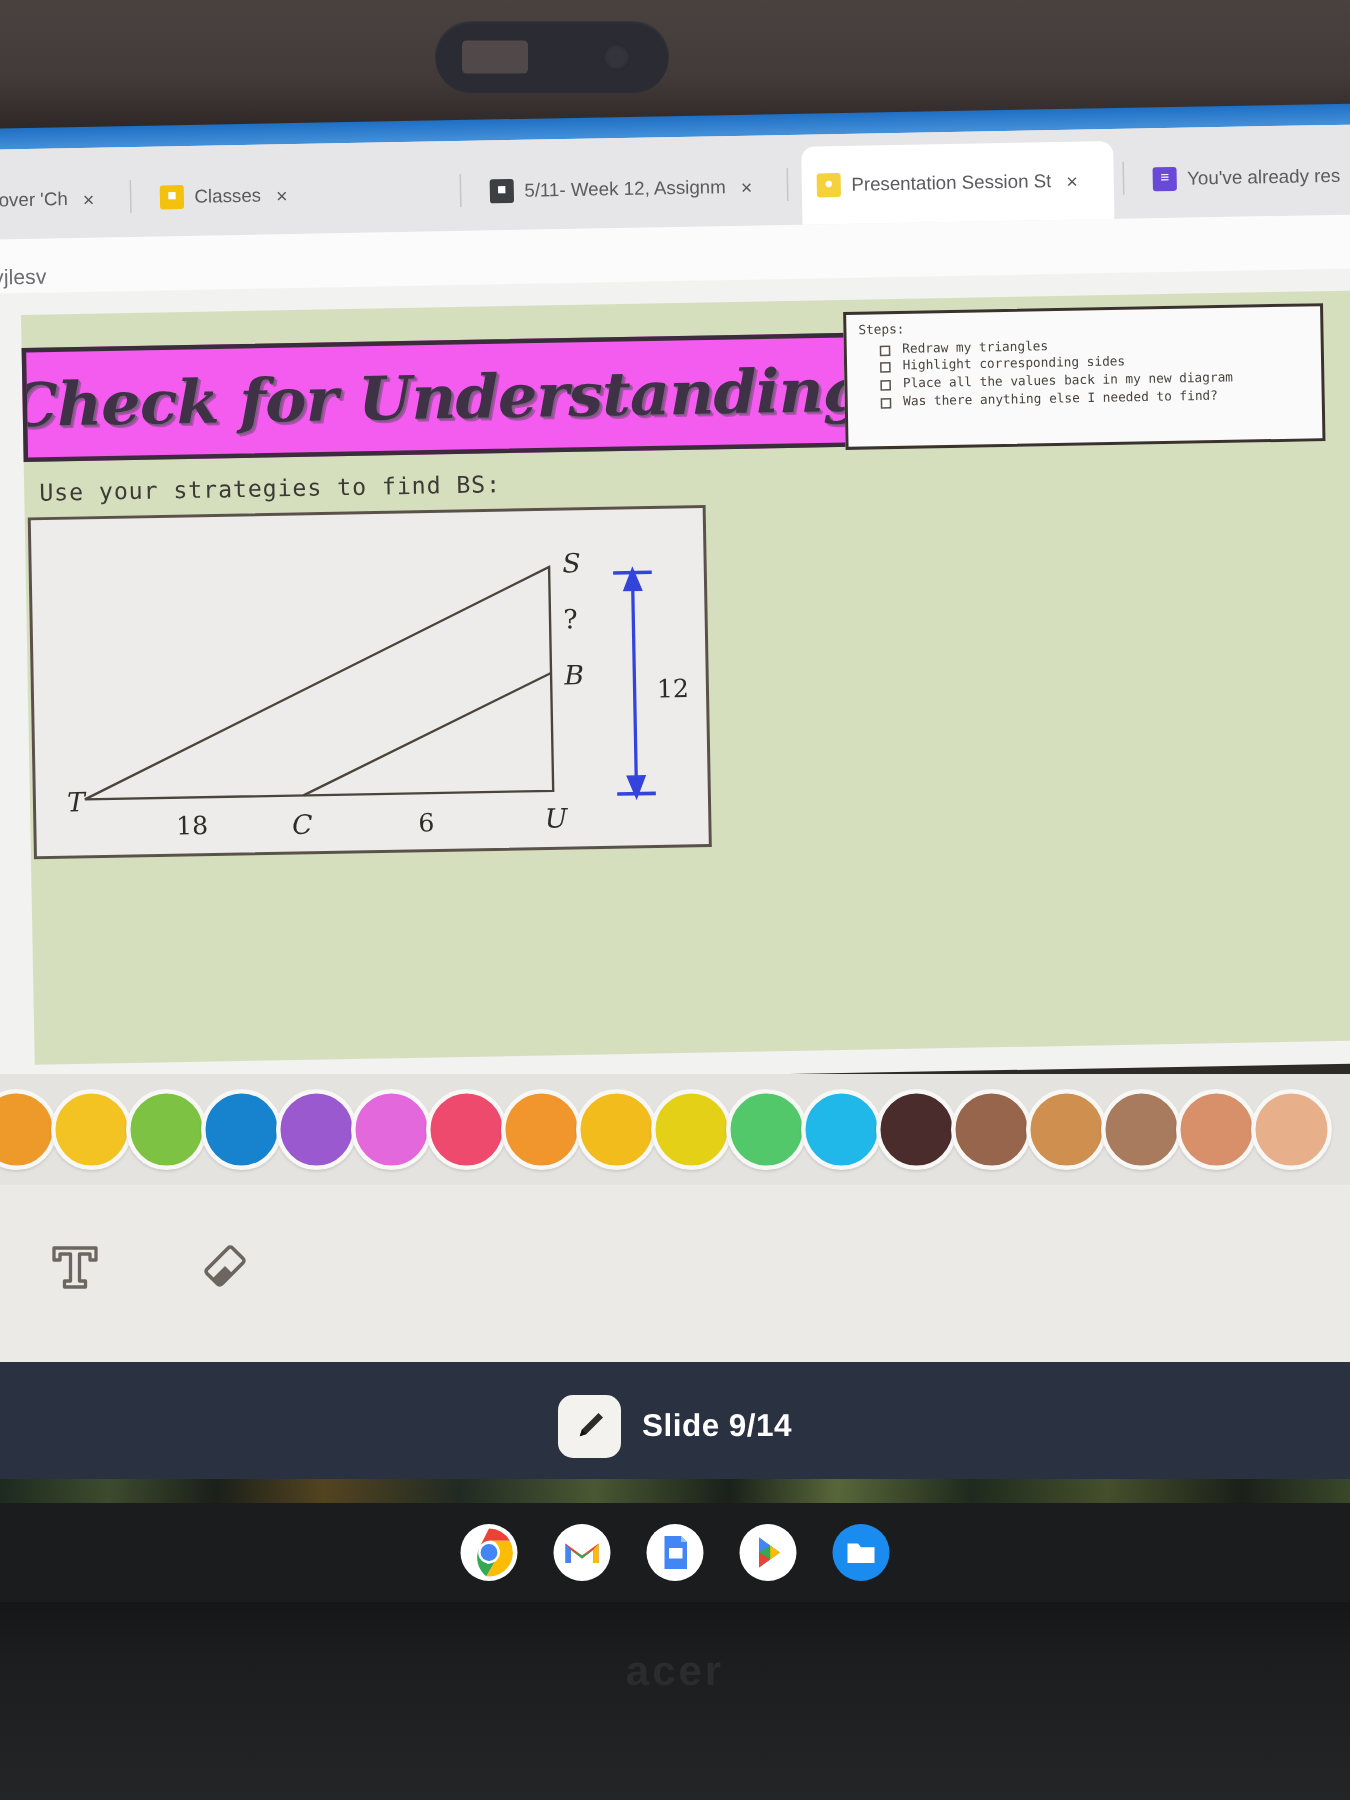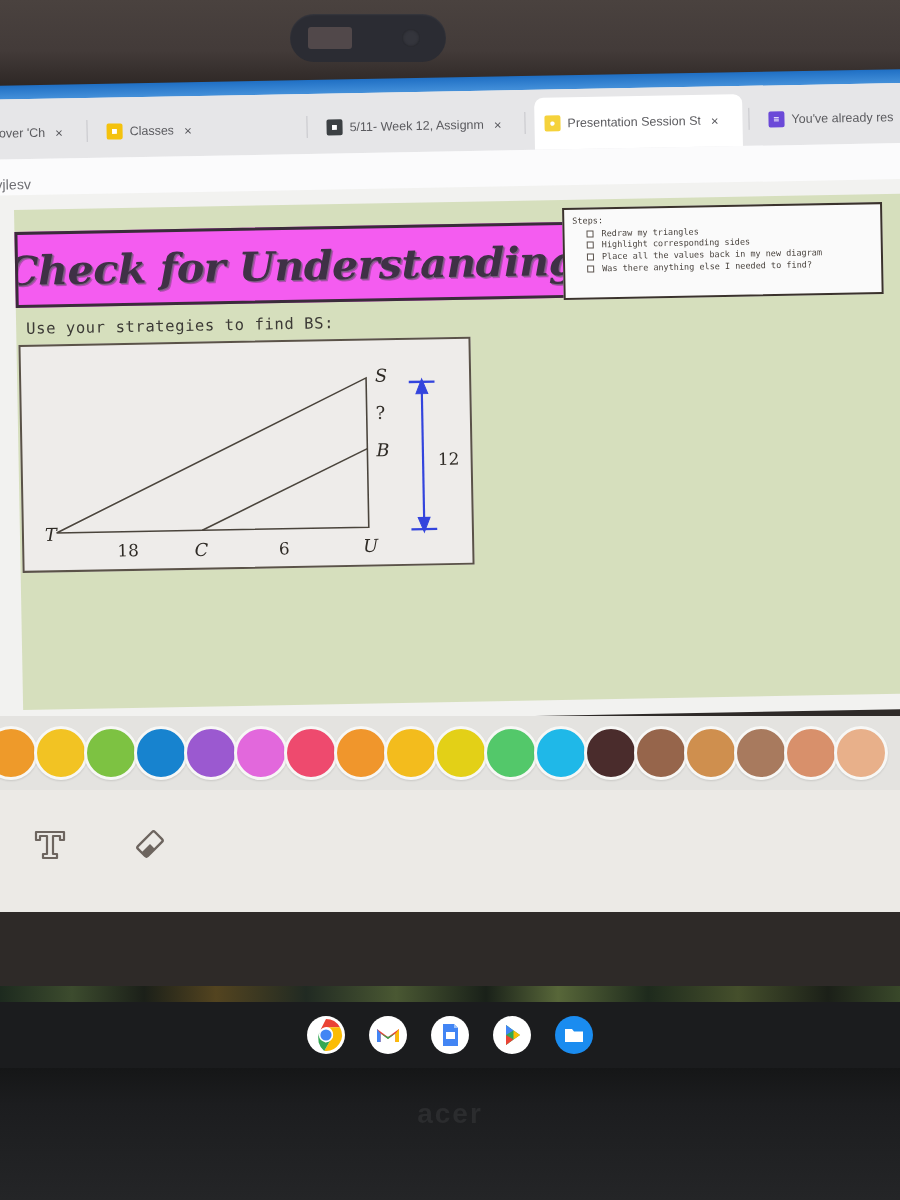--- a/index.html
+++ b/index.html
@@ -345,20 +345,29 @@
     <div class="tool tool-E">
       <svg width="40" height="40" viewBox="0 0 40 40">
         <g transform="rotate(-45 20 20)">
           <rect x="8" y="13" width="24" height="14" rx="2" fill="none" stroke="#6d655f" stroke-width="2.4"></rect>
           <rect x="8" y="20" width="12" height="7" fill="#6d655f"></rect>
         </g>
       </svg>
     </div>
   </div>
 
+  <div class="slidebar">
+    <div class="pen-chip">
+      <svg width="26" height="26" viewBox="0 0 26 26">
+        <path d="M19 4 L22 7 L11 18 L6.5 19.5 L8 15 Z" fill="#2d2a28"></path>
+        <path d="M6.5 19.5 L8 15 L11 18 Z" fill="#14100f"></path>
+      </svg>
+    </div>
+    <div class="slide-count">Slide 9/14</div>
+  </div>
 
   <div class="wallpaper"></div>
 
   <div class="shelf">
     <div class="shelf-icon">
       <svg width="40" height="40" viewBox="0 0 40 40">
         <circle cx="20" cy="20" r="19" fill="#ffffff"></circle>
         <path d="M20 4 A16 16 0 0 1 33.9 12.2 L22.5 12.2 A8 8 0 0 0 13.2 17.5 Z" fill="#ea4335"></path>
         <path d="M33.9 12.2 A16 16 0 0 1 18.2 35.9 L24.2 25.5 A8 8 0 0 0 22.5 12.2 Z" fill="#fbbc05"></path>
         <path d="M18.2 35.9 A16 16 0 0 1 13.2 17.5 L19 27.6 A8 8 0 0 0 24.2 25.5 Z" fill="#34a853"></path>

